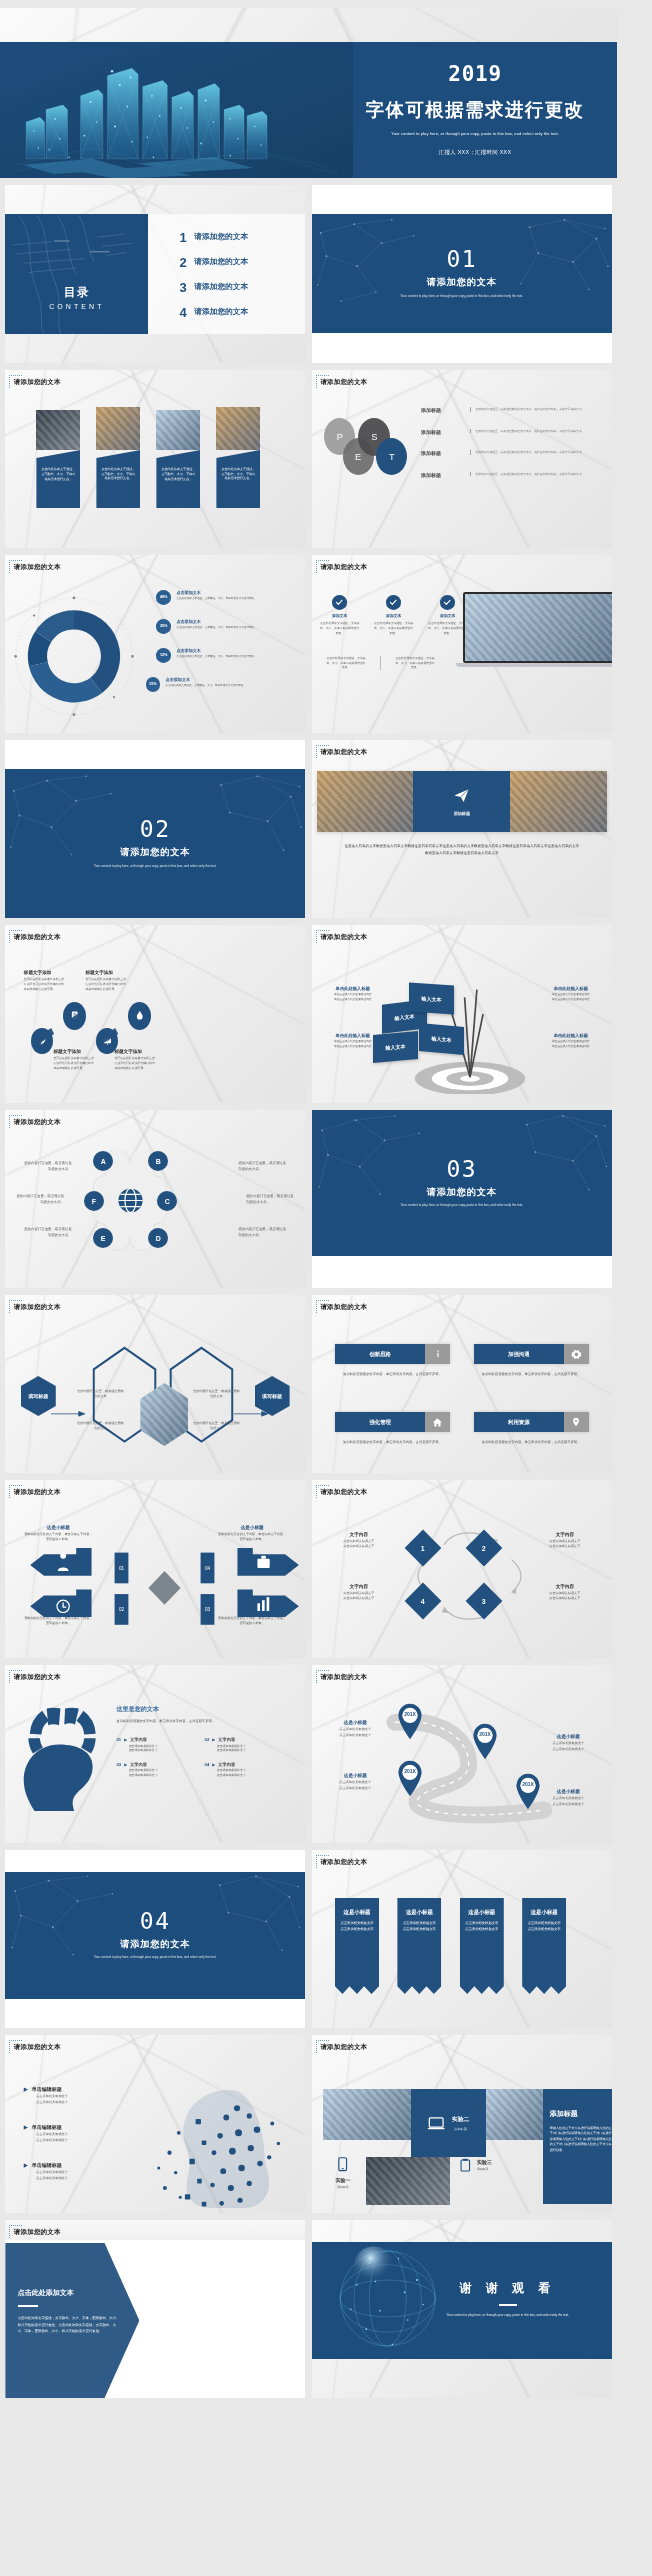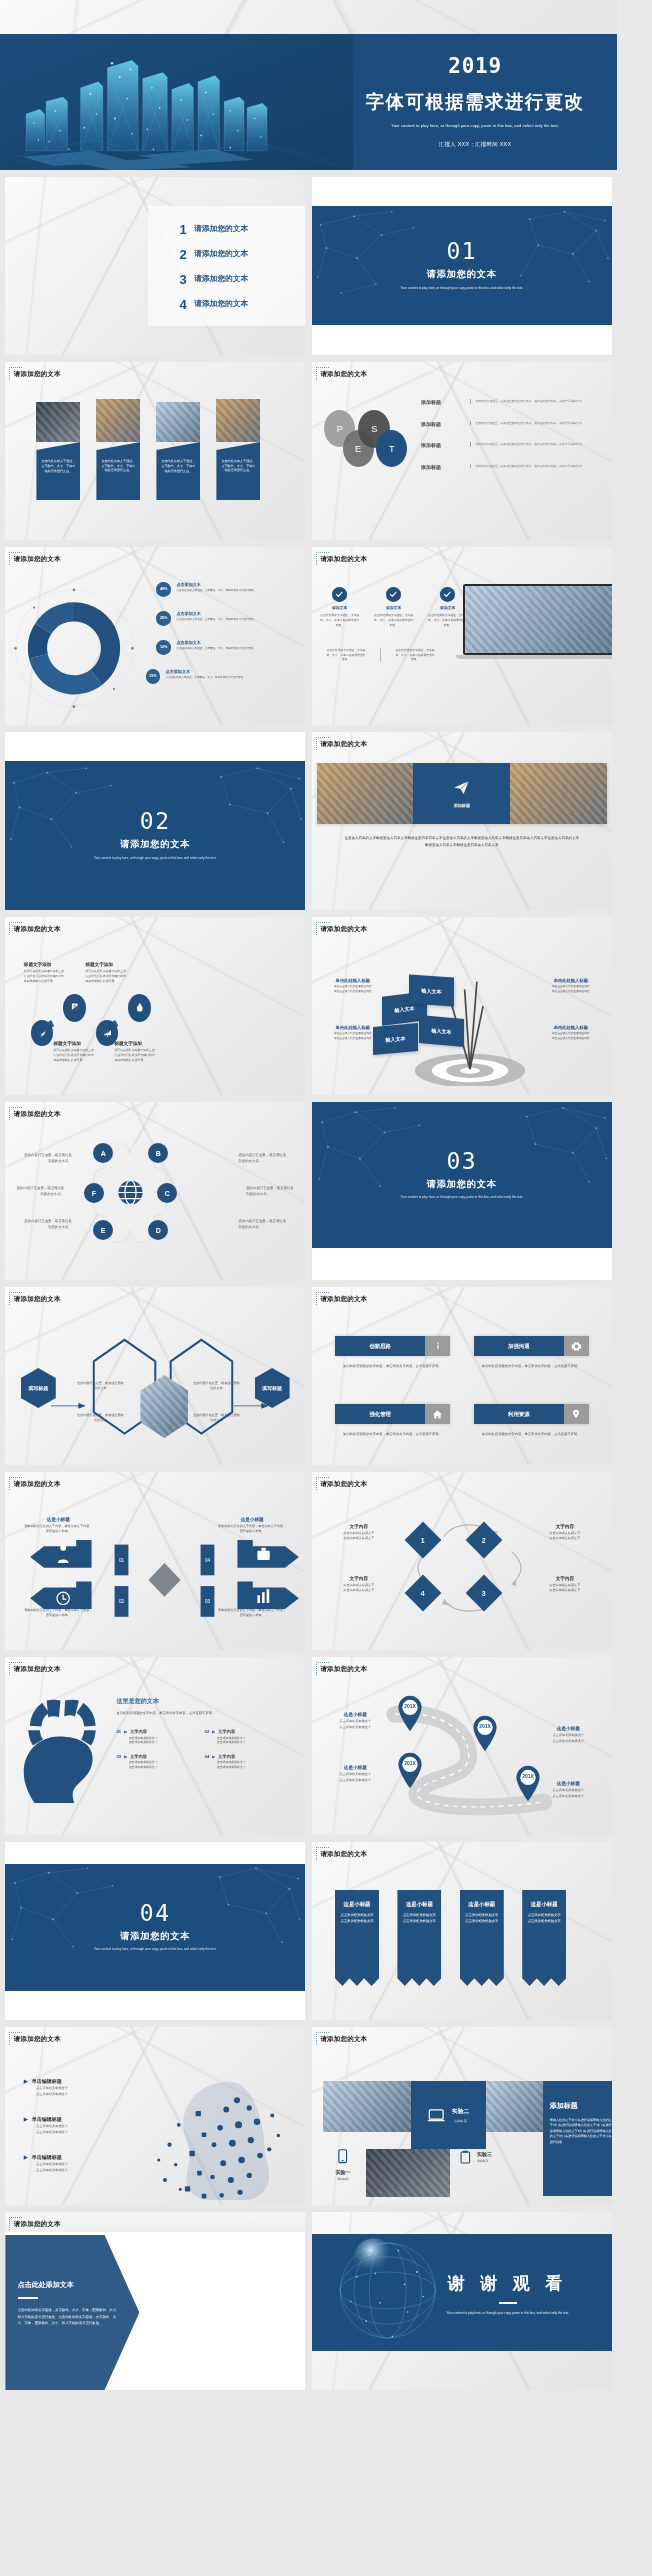--- a/index.html
+++ b/index.html
@@ -2,21 +2,21 @@
 <html style="font-size:12.3px"><head>
 <meta charset="utf-8">
 <style>
   * { box-sizing: border-box; margin: 0; padding: 0; }
   body {
     width: 653px;
     background: #e8e8e8;
     font-family: "Liberation Sans", "DejaVu Sans", sans-serif;
     -webkit-font-smoothing: antialiased;
   }
-  .page { width: 617px; position: relative; }
+  .page { width: 617px; position: relative; margin-top: 8px; }
 
   
   .slide {
     position: relative;
     background: #fff;
     overflow: hidden;
   }
   .poly-bg {
     position: absolute; inset: 0;
     background:
@@ -180,20 +180,40 @@
       <div class="title-main">字体可根据需求进行更改</div>
       <div class="title-sub">Your content to play here, or through your copy, paste in this box, and select only the text.</div>
       <div class="title-meta">汇报人 XXX；汇报时间 XXX</div>
     </div>
   </div>
 
   <div class="row">
 
     <div class="slide">
       <div class="poly-bg"></div>
+      <div class="cn" style="left:0;top:29px;width:143px;height:120px;background:#1d4d7c">
+        <svg width="143" height="120" viewBox="0 0 186 156" style="opacity:.3">
+          <g stroke="#cfe6f5" stroke-width=".7" fill="none">
+            <path d="M18,2 C40,30 26,60 40,96 C52,126 44,140 50,156"></path>
+            <path d="M42,2 C58,26 50,54 64,86 C76,116 66,134 72,156"></path>
+            <path d="M68,2 C84,22 78,48 92,78"></path>
+            <path d="M96,2 C108,20 104,40 116,62"></path>
+            <path d="M10,40 L62,36 M14,52 L86,46 M24,64 L104,58 M30,76 L92,70"></path>
+            <path d="M120,30 L156,26 M126,42 L166,38 M132,54 L158,50"></path>
+          </g>
+          <g fill="#e5f3fb">
+              <rect x="64" y="34" width="20" height="2"></rect>
+              <rect x="110" y="48" width="26" height="2"></rect>
+            </g>
+        </svg>
+        <div class="cn" style="left:0;right:0;top:71px;text-align:center;color:#fff">
+          <div style="font-size:11.5px;font-weight:700;letter-spacing:1.5px">目录</div>
+          <div style="font-size:7px;letter-spacing:3.1px;margin-top:3.1px">CONTENT</div>
+        </div>
+      </div>
       <div class="cn" style="left:143px;top:29px;width:174px;height:120px;background:rgba(252,252,252,.8)">
         <div style="padding:10.8px 0 0 31px">
           <div style="display:flex;align-items:center;gap:7.7px;height:25px">
             <span style="font-size:13px;font-weight:700;color:#23517f">1</span>
             <span style="font-size:7.7px;font-weight:700;color:#2b5a87">请添加您的文本</span>
           </div>
           <div style="display:flex;align-items:center;gap:7.7px;height:25px">
             <span style="font-size:13px;font-weight:700;color:#23517f">2</span>
             <span style="font-size:7.7px;font-weight:700;color:#2b5a87">请添加您的文本</span>
           </div>
@@ -1213,21 +1233,21 @@
             <circle cx="56" cy="120" r="1.1"></circle>
               <circle cx="130" cy="88" r="1"></circle>
               <circle cx="36" cy="94" r="1"></circle>
             <circle cx="90" cy="140" r="1"></circle>
               <circle cx="106" cy="72" r="1.2"></circle>
               <circle cx="68" cy="58" r="1"></circle>
           </g>
           <circle cx="66" cy="38" r="26" fill="url(#gl)"></circle>
         </svg>
         <div class="cn" style="right:15.4px;top:38px;width:177px;text-align:center;color:#fff">
-          <div style="font-size:17px;font-weight:700;letter-spacing:5.4px">谢 谢 观 看</div>
+          <div style="font-size:12px;font-weight:700;letter-spacing:5.4px">谢 谢 观 看</div>
           <div style="width:18.4px;height:1.5px;background:#fff;margin:7.7px auto 7px"></div>
           <div style="font-size:3.1px;opacity:.9">Your content to play here, or through your copy, paste in this box, and select only the text.</div>
         </div>
       </div>
     </div>
   </div>
 
   <div style="height:12.3px;background:#e8e8e8"></div>
 </div>
 

